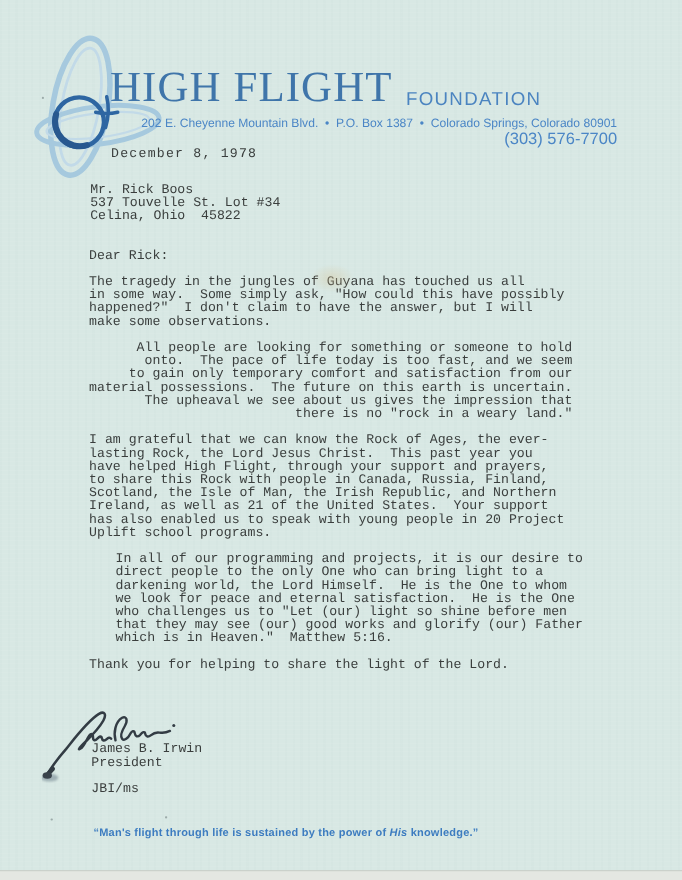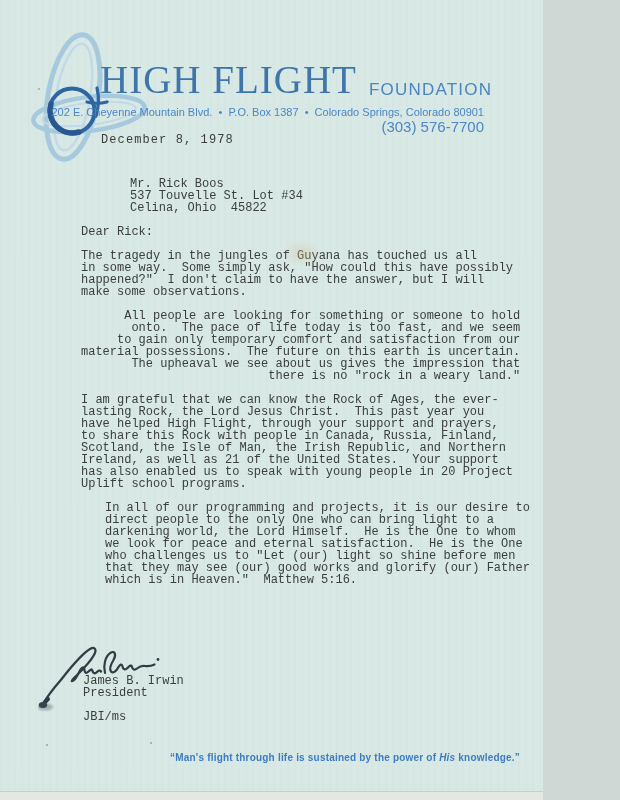--- a/index.html
+++ b/index.html
@@ -1,17 +1,17 @@
 <!DOCTYPE html>
 <html><head>
 <meta charset="utf-8">
 <style>
   html,body{margin:0;padding:0;background:#cfd8d4;}
   .paper{
-    position:relative;width:543px;height:800px;overflow:hidden;
+    position:relative;width:620px;height:800px;overflow:hidden;
     background-color:#d8e8e4;
     background-image:
       repeating-linear-gradient(0deg, rgba(255,255,255,.055) 0 1px, rgba(0,0,0,0) 1px 4px),
       repeating-linear-gradient(90deg, rgba(170,195,190,.05) 0 2px, rgba(0,0,0,0) 2px 7px);
     font-family:"Liberation Sans", sans-serif;
   }
   .abs{position:absolute;}
   .type{
     font-family:Liberation Mono, monospace;
     font-size:12px;line-height:12px;color:#3a3e3d;
@@ -23,21 +23,21 @@
     color:#3f75aa;font-weight:400;
   }
   .org-type{
     font-size:17px;line-height:17px;letter-spacing:1.2px;
     color:#4b84c0;font-weight:500;
   }
   .addr{font-size:11px;line-height:11px;color:#4b86c6;white-space:pre;font-weight:500;}
   .phone{font-size:15px;line-height:11px;color:#4b86c6;font-weight:500;}
   .date{letter-spacing:1.1px;}
   .motto{
-    width:520px;left:0;top:752px;text-align:right;
+    width:520px;left:0;top:752px;text-align:center;
     font-size:10px;line-height:11px;color:#3d7cc0;font-weight:600;letter-spacing:.2px;
   }
   .motto em{font-style:italic;}
   .bottom-strip{left:0;top:791px;width:620px;height:9px;background:#e4e7e2;border-top:1px solid #c8cfc9;}
   .stain{left:282px;top:240px;width:40px;height:26px;border-radius:50%;
     background:radial-gradient(ellipse at center, rgba(213,194,147,.38) 0%, rgba(213,194,147,0) 70%);}
   .speck{width:2px;height:2px;border-radius:50%;background:#7d8a8a;opacity:.65;}
 </style>
 </head>
 <body>
@@ -58,21 +58,21 @@
     <path d="M 92 66 C 94 74, 94 84, 91 94" fill="none" stroke="#2e66a2" stroke-width="3.2" stroke-linecap="round"></path>
     <path d="M 82 80 C 88 81.5, 96 81.5, 102 80" fill="none" stroke="#2e66a2" stroke-width="3.2" stroke-linecap="round"></path>
   </svg>
 
   <div class="abs org-name" style="left:100px;top:60px;">HIGH FLIGHT</div>
   <div class="abs org-type" style="left:369px;top:81px;">FOUNDATION</div>
   <div class="abs addr" style="right:59px;top:107px;">202 E. Cheyenne Mountain Blvd.  •  P.O. Box 1387  •  Colorado Springs, Colorado 80901</div>
   <div class="abs phone" style="right:59px;top:121px;">(303) 576-7700</div>
 
   <div class="abs type date" style="left:101px;top:134px;">December 8, 1978</div>
-  <div class="abs type" style="left:82px;top:178px;margin-left:48px;">Mr. Rick Boos
+  <div class="abs type" style="left:82px;top:166px;">Mr. Rick Boos
 537 Touvelle St. Lot #34
 Celina, Ohio  45822</div>
   <div class="abs type" style="left:81px;top:226px;">Dear Rick:</div>
   <div class="abs type" style="left:81px;top:250px;">The tragedy in the jungles of Guyana has touched us all
 in some way.  Some simply ask, "How could this have possibly
 happened?"  I don't claim to have the answer, but I will
 make some observations.</div>
   <div class="abs type" style="left:81px;top:310px;text-align:right;">All people are looking for something or someone to hold
 onto.  The pace of life today is too fast, and we seem
 to gain only temporary comfort and satisfaction from our
@@ -87,20 +87,21 @@
 Ireland, as well as 21 of the United States.  Your support
 has also enabled us to speak with young people in 20 Project
 Uplift school programs.</div>
   <div class="abs type" style="left:81px;top:502px;margin-left:24px;">In all of our programming and projects, it is our desire to
 direct people to the only One who can bring light to a
 darkening world, the Lord Himself.  He is the One to whom
 we look for peace and eternal satisfaction.  He is the One
 who challenges us to "Let (our) light so shine before men
 that they may see (our) good works and glorify (our) Father
 which is in Heaven."  Matthew 5:16.</div>
+  <div class="abs type" style="left:81px;top:598px;">Thank you for helping to share the light of the Lord.</div>
 
   <svg class="abs" style="left:38px;top:640px;" width="140" height="72" viewBox="0 0 140 72" aria-hidden="true">
     <path d="M 5 64 C 9 57, 15 49, 22 41 C 30 31, 42 15, 52 9 C 57 6, 59 9.5, 56 15
              C 51 24, 43 31, 36 38 C 33 41, 33 42, 36 40 C 39 37, 41 32, 43 29
              C 45 26.5, 46.5 27, 46.5 30 C 46.5 33, 48 34, 50.5 31.5 C 52.5 29.5, 54 28.5, 54.5 31
              C 55 33.5, 57 34, 59 32 C 60.5 30.5, 62 30, 63 31.5" fill="none" stroke="#333c44" stroke-width="2.3" stroke-linecap="round"></path>
     <path d="M 10 59 C 8 61, 6.5 62.5, 5.5 64" fill="none" stroke="#333c44" stroke-width="4" stroke-linecap="round"></path>
     <path d="M 67 33 C 65 26, 67 16, 73 12.5 C 77 10.5, 78.5 15, 75.5 20 C 72.5 25, 71 29, 73 31.5
              C 75 34, 78.5 31, 80.5 27 C 82 24.5, 84 23.5, 84.5 26.5 C 85 29.5, 87 30.5, 89.5 28
              C 91.5 25.5, 93.5 24.5, 94 27 C 94.5 29.5, 96.5 30.5, 99 28.5 C 101.5 26.5, 104 25.5, 107 26

